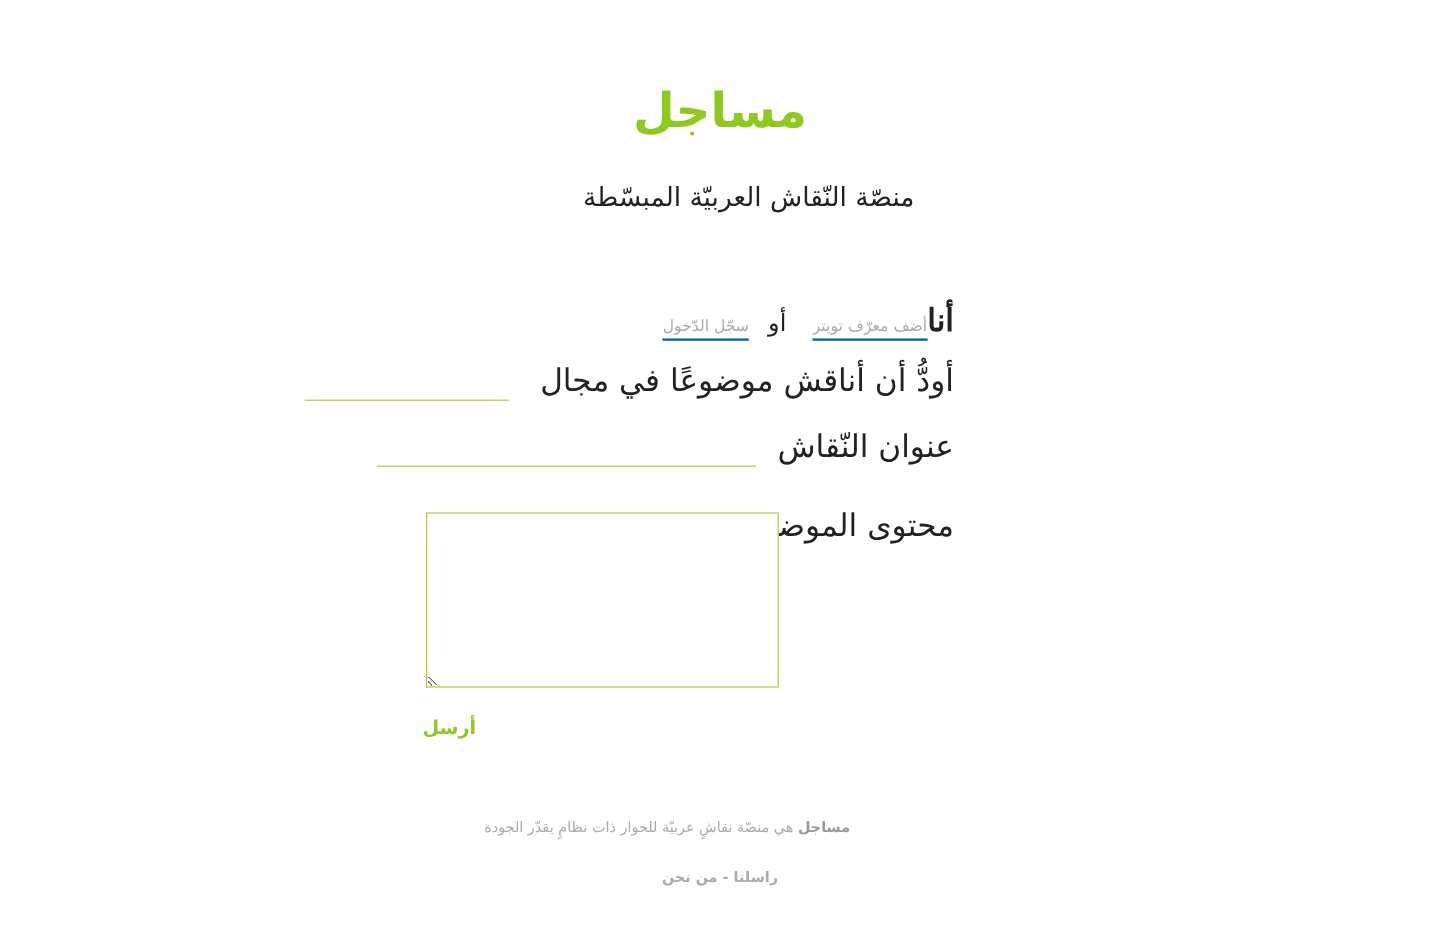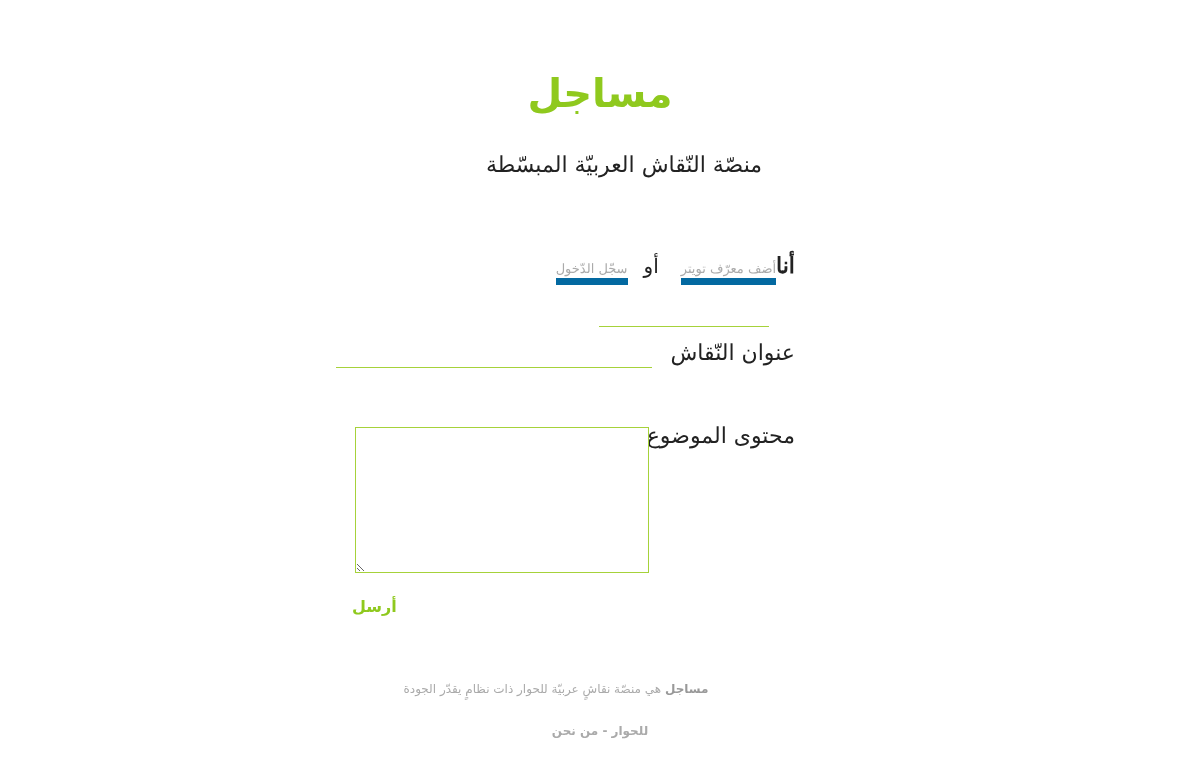--- a/index.html
+++ b/index.html
@@ -10,24 +10,24 @@
     .logo {
       position: absolute; top: 70px; left: 0; width: 1200px; text-align: center;
       font-family: "DejaVu Sans", sans-serif; font-weight: bold; font-size: 40px;
       color: #8fc91e; direction: rtl;
     }
     .tagline {
       position: absolute; top: 152px; left: 0; width: 1200px; text-align: center;
       font-size: 22px; color: #222; direction: rtl; padding-left: 24px;
     }
     .row { position: absolute; direction: rtl; display: flex; align-items: baseline; }
-    .label { font-size: 22px; color: #222; white-space: nowrap; }
+    .label { font-size: 26px; color: #222; white-space: nowrap; }
     .label.bold { font-weight: bold; }
     .linkfield {
-      font-size: 13px; color: #aaa; border-bottom: 7px solid #0369a1;
+      font-size: 13px; color: #aaa; border-bottom: 2px solid #0369a1;
       padding: 0 0 2px 0; white-space: nowrap; cursor: pointer;
     }
     .line-input {
       border: none; border-bottom: 1px solid #a6d23a; outline: none; background: transparent;
       height: 22px; font-family: "DejaVu Sans", sans-serif; font-size: 16px; direction: rtl;
     }
     textarea.content {
       position: absolute; left: 355px; top: 427px; width: 292px; height: 144px;
       border: 1px solid #a6d23a; outline: none; resize: both; padding: 0; margin: 0;
       font-family: "DejaVu Sans", sans-serif; direction: rtl;
@@ -55,35 +55,36 @@
 <div class="tagline">منصّة النّقاش العربيّة المبسّطة</div>
 
 <div class="row" style="right:405px; top:252px; gap:0;">
   <span class="label bold">أنا</span>
   <span class="linkfield" style="">أضف معرّف تويتر</span>
   <span class="label" style="margin-right:22px; font-size:20px;">أو</span>
   <span class="linkfield" style="margin-right:16px;">سجّل الدّخول</span>
 </div>
 
 <div class="row" style="right:405px; top:302px;">
+  <span class="label">أودُّ أن أناقش موضوعًا في مجال</span>
   <input class="line-input" type="text" style="width: 166px; margin-right: 26px;" value="">
 </div>
 
-<div class="row" style="right:405px; top:340px;">
+<div class="row" style="right:405px; top:357px;">
   <span class="label">عنوان النّقاش</span>
   <input class="line-input" type="text" style="width: 312px; margin-right: 18px;" value="">
 </div>
 
 <div class="row" style="right:405px; top:423px;">
   <span class="label">محتوى الموضوع</span>
 </div>
 <textarea class="content" style=""></textarea>
 
 <button class="submit">أرسل</button>
 
 <div class="footer-text">
   <b>مساجل</b>
   <span>هي منصّة نقاشٍ عربيّة للحوار ذات نظامٍ يقدّر الجودة</span>
 </div>
 
 <div class="footer-links">
-  <a>للحوار</a><span> - </span><a>من نحن</a>
+  <a>راسلنا</a><span> - </span><a>من نحن</a>
 </div>
 
 </body></html>

